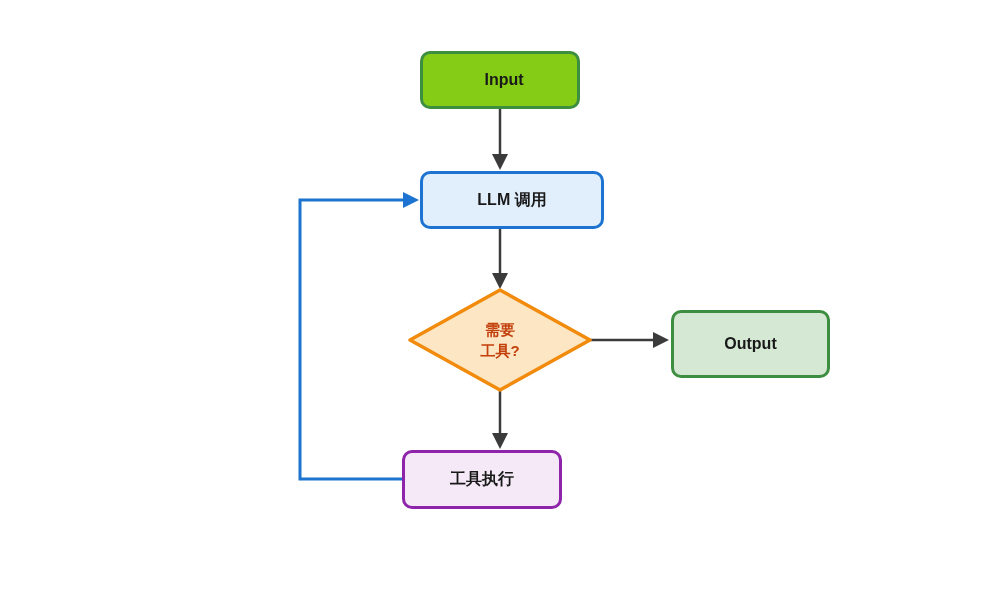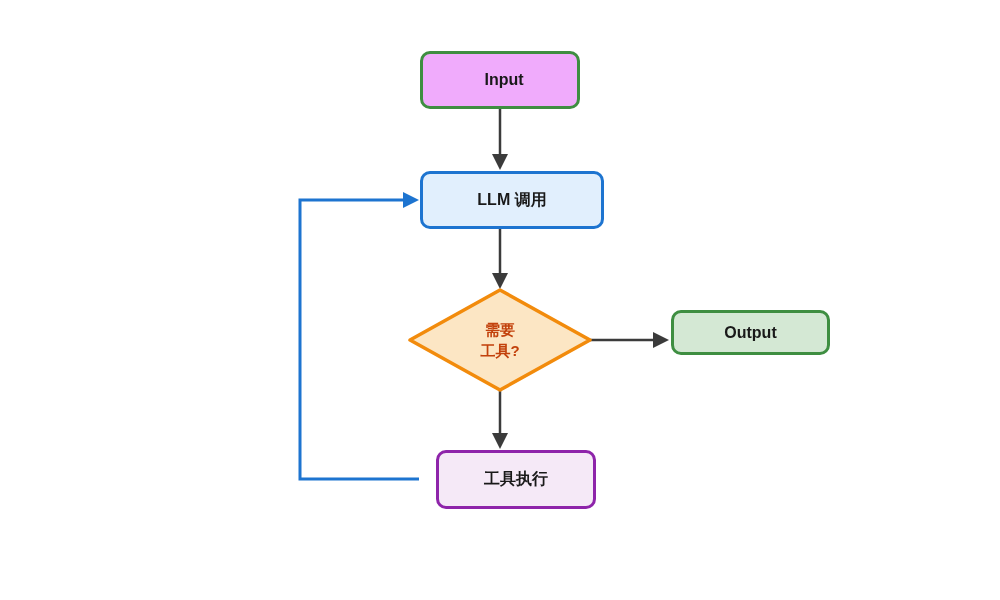--- a/index.html
+++ b/index.html
@@ -31,32 +31,32 @@
     display: flex;
     align-items: center;
     justify-content: center;
     font-weight: bold;
     font-size: 16px;
     color: #191919;
     text-align: center;
   }
   .node-input {
     left: 420px; top: 51px; width: 160px; height: 58px;
-    background: #f0abfc; border-color: #3e8e41; padding-left: 8px;
+    background: #84cc16; border-color: #3e8e41; padding-left: 8px;
   }
   .node-llm {
     left: 420px; top: 171px; width: 184px; height: 58px;
     background: #e1effd; border-color: #1d74d0;
   }
   .node-output {
-    left: 671px; top: 310px; width: 159px; height: 45px;
+    left: 671px; top: 310px; width: 159px; height: 68px;
     background: #d4e8d4; border-color: #3e8e41;
   }
   .node-tool {
-    left: 436px; top: 450px; width: 160px; height: 59px;
+    left: 402px; top: 450px; width: 160px; height: 59px;
     background: #f5e9f7; border-color: #8e24aa;
   }
   .decision-label {
     position: absolute;
     left: 410px; top: 290px; width: 180px; height: 100px;
     display: flex;
     align-items: center;
     justify-content: center;
     font-weight: bold;
     font-size: 15px;

